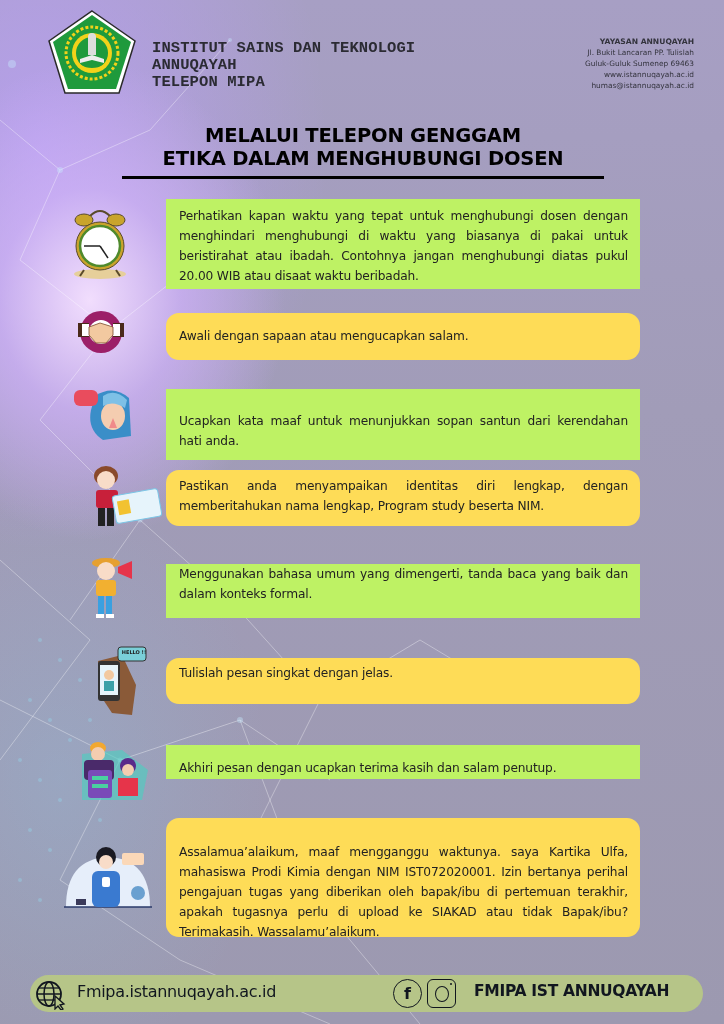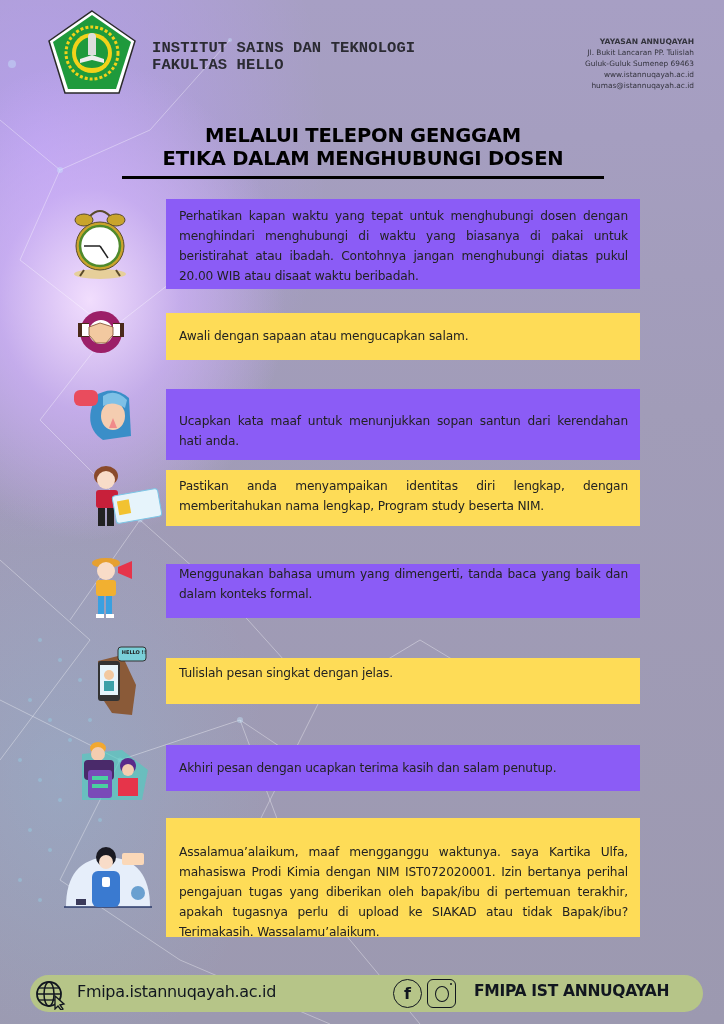--- a/index.html
+++ b/index.html
@@ -28,22 +28,22 @@
 
     
     .step-box {
       position: absolute; left: 166px; width: 474px;
       padding: 0 12px 0 13px;
       font-family: "DejaVu Sans", sans-serif; font-size: 12.2px; line-height: 20px; color: #222;
       text-align: justify; letter-spacing: -0.15px;
       display: flex; align-items: flex-start;
     }
     .step-box span { display: block; width: 100%; }
-    .green { background: #8b5cf6; }
-    .yellow { background: #fedc57; }
+    .green { background: #bef264; }
+    .yellow { background: #fedc57; border-radius: 13px; }
 
     .step-icon { position: absolute; }
 
     
     .footer {
       position: absolute; left: 30px; top: 975px; width: 673px; height: 37px;
       background: #b6c588; border-radius: 19px;
     }
     .globe { position: absolute; left: 35px; top: 980px; width: 32px; height: 30px; }
     .site { position: absolute; left: 77px; top: 982px; font-family: "DejaVu Sans", sans-serif; font-weight: normal; font-size: 16px; color: #11161f; letter-spacing: -0.3px; }
@@ -104,21 +104,22 @@
   <circle cx="45" cy="44" r="20" fill="#f2d21a"></circle>
   <circle cx="45" cy="44" r="16" fill="#1f9a3c"></circle>
   <rect x="41" y="28" width="8" height="18" fill="#ddd"></rect>
   <circle cx="45" cy="28" r="4" fill="#ddd"></circle>
   <path d="M33 50 L45 46 L57 50 L57 54 L45 51 L33 54 Z" fill="#eee"></path>
   <path d="M32 56 Q45 64 58 56" stroke="#f2d21a" stroke-width="2" fill="none"></path>
 </svg>
 
 <div class="inst">
   <div>INSTITUT SAINS DAN TEKNOLOGI</div>
-  <div>FAKULTAS HELLO</div>
+  <div>ANNUQAYAH</div>
+  <div>TELEPON MIPA</div>
 </div>
 
 <div class="yayasan">
   <div class="yy-title">YAYASAN ANNUQAYAH</div>
   <div>Jl. Bukit Lancaran PP. Tulislah</div>
   <div>Guluk-Guluk Sumenep 69463</div>
   <div>www.istannuqayah.ac.id</div>
   <div>humas@istannuqayah.ac.id</div>
 </div>
 
@@ -213,21 +214,21 @@
   <ellipse cx="16" cy="8" rx="8" ry="6" fill="#f2a830"></ellipse>
   <circle cx="16" cy="14" r="7" fill="#f4cdb0"></circle>
   <rect x="2" y="20" width="30" height="20" rx="4" fill="#4a2a6a"></rect>
   <rect x="6" y="30" width="24" height="28" rx="3" fill="#7a4ab8"></rect>
   <rect x="10" y="36" width="16" height="4" fill="#4ad0a0"></rect>
   <rect x="10" y="44" width="16" height="4" fill="#4ad0a0"></rect>
   <circle cx="46" cy="26" r="8" fill="#5a2a8a"></circle>
   <circle cx="46" cy="30" r="6" fill="#f4cdb0"></circle>
   <rect x="36" y="38" width="20" height="18" fill="#e6344a"></rect>
 </svg>
-<div class="step-box green" style="top:745px;height:46px;padding-top:13px;">
+<div class="step-box green" style="top:745px;height:34px;padding-top:13px;">
   <span>Akhiri pesan dengan ucapkan terima kasih dan salam penutup.</span>
 </div>
 
 <svg class="step-icon" style="left:64px;top:845px;width:88px;height:64px;" viewBox="0 0 88 64">
   <path d="M2 62 Q2 14 44 12 Q86 14 86 62 Z" fill="#e6eefa"></path>
   <line x1="0" y1="62" x2="88" y2="62" stroke="#2a3a6a" stroke-width="1.5"></line>
   <ellipse cx="42" cy="12" rx="10" ry="10" fill="#1a1a22"></ellipse>
   <circle cx="42" cy="17" r="7" fill="#f8dcc8"></circle>
   <rect x="28" y="26" width="28" height="36" rx="6" fill="#3a7ad0"></rect>
   <rect x="38" y="32" width="8" height="10" rx="2" fill="#fff"></rect>

